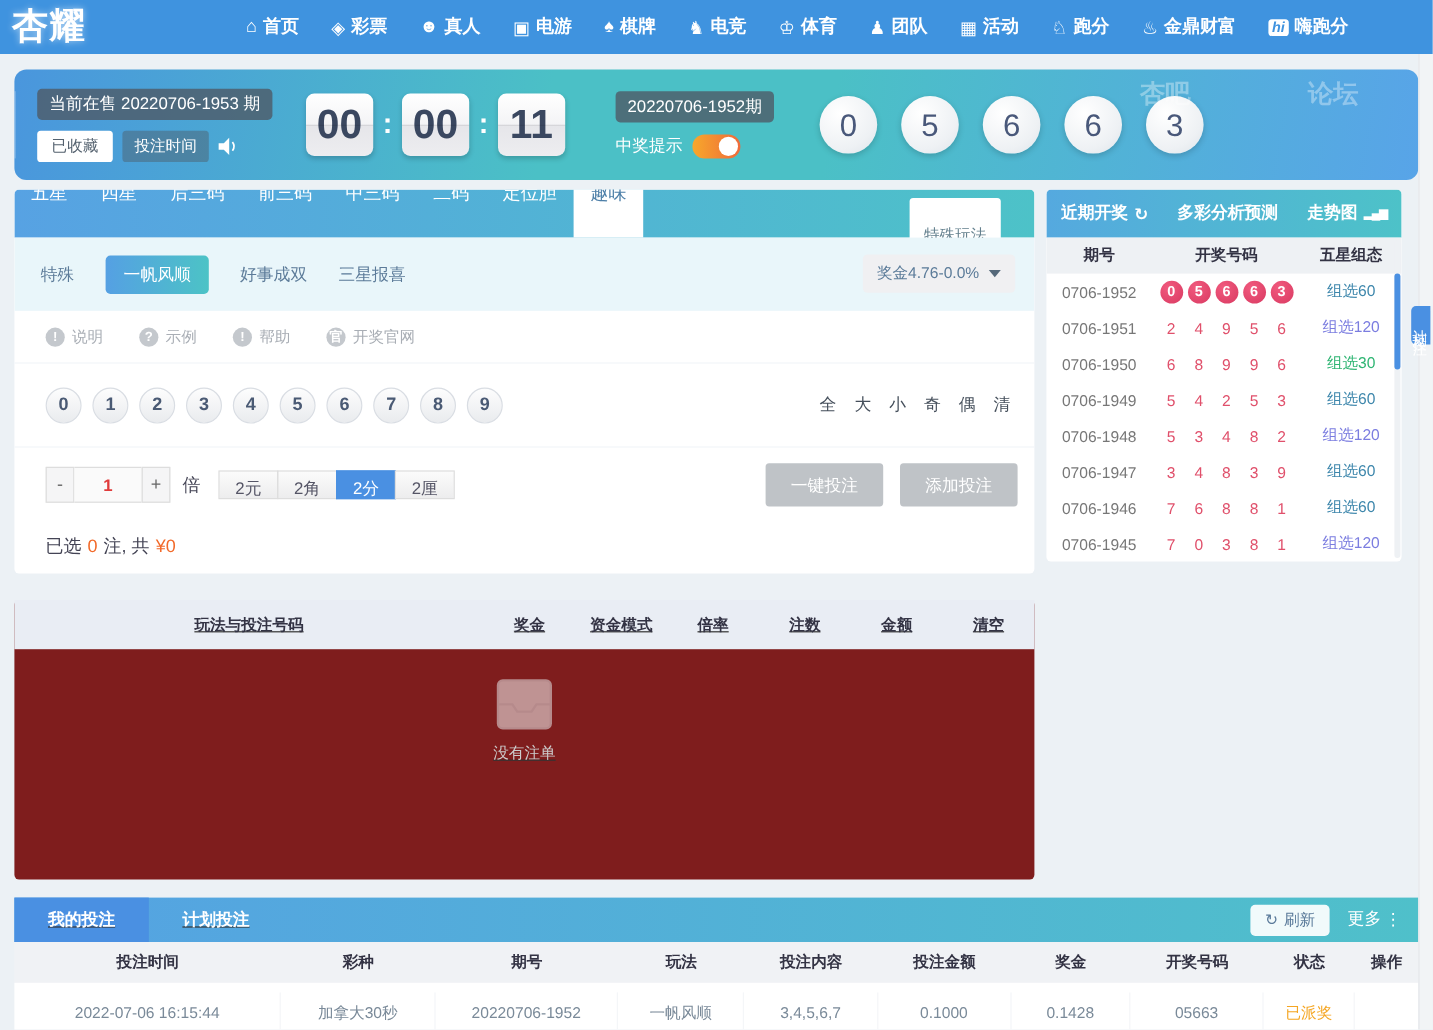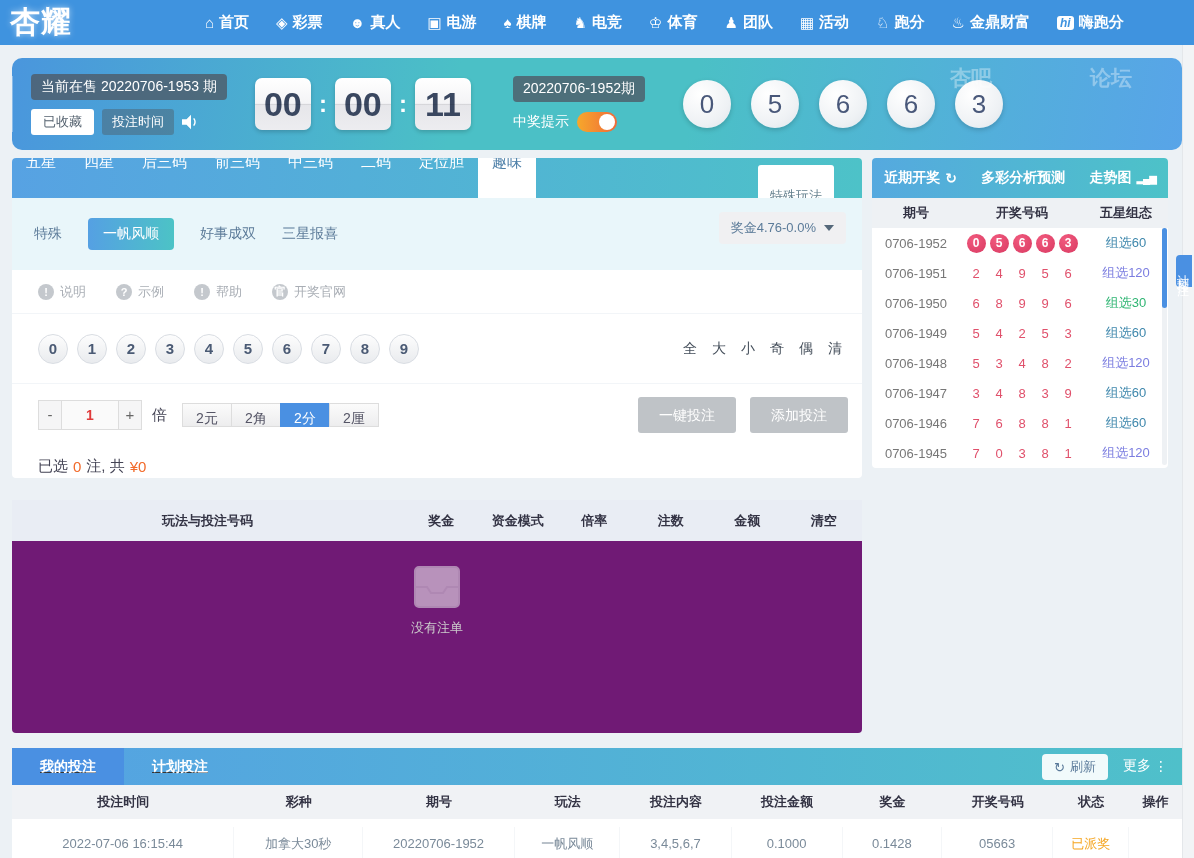--- a/index.html
+++ b/index.html
@@ -77,21 +77,21 @@
   
   .main-card { position:absolute; left:12px; top:158px; width:850px; height:320px;
     background:#fff; border-radius:4px; overflow:hidden; }
   .tabbar { height:40px; background:linear-gradient(90deg,#57a2e3,#4dc2c8);
     display:flex; align-items:flex-end; position:relative; }
   .tab { color:#fff; font-size:15px; height:56px; line-height:40px;
     padding:0 14px; cursor:pointer; }
   .tab.active { background:#fff; color:#4d7fa8; border-radius:4px 4px 0 0; }
   .special-btn { position:absolute; right:28px; top:7px; background:#fff; color:#64808e;
     font-size:13px; padding:22px 12px; border-radius:3px; cursor:pointer;text-align:center; }
-  .subrow { height:72px; background:#e9f6fa; display:flex; align-items:center;
+  .subrow { height:61px; background:#e9f6fa; display:flex; align-items:center;
     padding:0 22px; gap:26px; position:relative; }
   .subtab { color:#5c7b99; font-size:14px; cursor:pointer; }
   .subtab.active { background:linear-gradient(90deg,#55a0e3,#4cc3c6); color:#fff;
     padding:7px 15px; border-radius:4px; }
   .bonus-select { position:absolute; right:16px; top:14px; background:#f0f0f2;
     color:#5b7b99; font-size:13px; padding:7px 12px; border-radius:4px;
     display:flex; align-items:center; gap:8px; cursor:pointer; }
   .caret { width:0; height:0; border-left:5px solid transparent;
     border-right:5px solid transparent; border-top:6px solid #55687a; }
   .helprow { height:44px; display:flex; align-items:center; padding:0 26px; gap:30px;
@@ -127,21 +127,21 @@
   .unit.active { background:#4a90e2; border-color:#4a90e2; color:#fff; }
   .bet-actions { position:absolute; right:14px; display:flex; gap:14px; }
   .gray-btn { width:98px; height:36px; background:#bfc3c7; color:#fff;
     border-radius:3px; text-align:center; line-height:36px; font-size:14px;
     cursor:pointer; }
   .summary { height:40px; display:flex; align-items:center; padding:0 26px;
     font-size:15px; color:#445; gap:5px; }
   .summary .orange { color:#f26a2a; }
   
   .slip-card { position:absolute; left:12px; top:500px; width:850px; height:233px;
-    background:#701a75; border-radius:4px; }
+    background:#7f1d1d; border-radius:4px;text-decoration:underline; }
   .slip-head { height:41px; background:#e9edf4; display:grid;
     grid-template-columns:46% 9% 9% 9% 9% 9% 9%; align-items:center; }
   .slip-head span { text-align:center; font-weight:bold; font-size:13px; color:#334; }
   .slip-empty { display:flex; flex-direction:column; align-items:center;
     margin-top:24px; gap:10px; color:#ccc; font-size:13px; }
   
   .sidebar { position:absolute; left:872px; top:158px; width:296px; height:310px;
     background:#fff; border-radius:4px; overflow:hidden; }
   .side-head { height:40px; background:linear-gradient(90deg,#55a9df,#4dc2c8);
     display:flex; align-items:center; justify-content:space-around;

